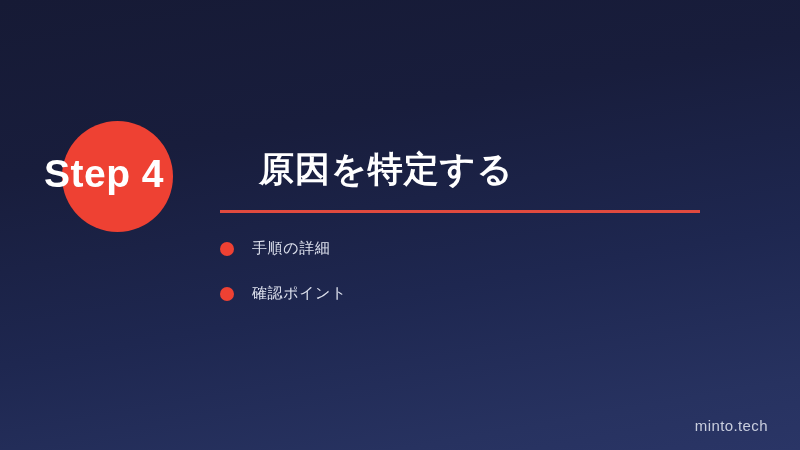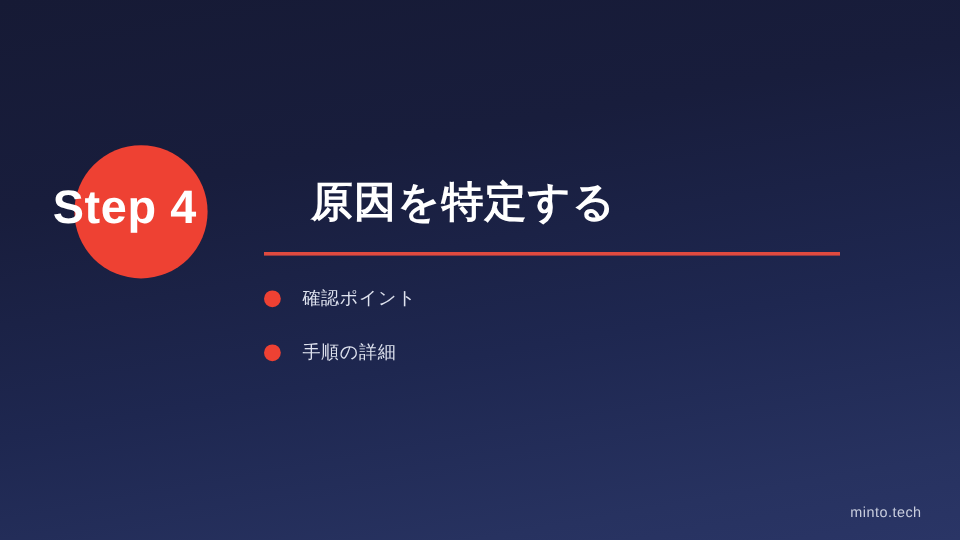--- a/index.html
+++ b/index.html
@@ -99,43 +99,43 @@
     color: #dfe3ef;
     letter-spacing: 0.6px;
     white-space: nowrap;
   }
 
   
   .footer {
     position: absolute;
     right: 32px;
     bottom: 16px;
-    font-size: 12px;
+    font-size: 15px;
     color: #c9cede;
     letter-spacing: 0.4px;
   }
 </style>
 </head>
 <body>
 
 <div class="slide">
 
   <div class="step-circle"></div>
   <div class="step-label">Step 4</div>
 
   <div class="title">原因を特定する</div>
 
   <div class="divider"></div>
 
   <ul class="bullets">
     <li class="bullet-item">
       <span class="bullet-dot"></span>
-      <span class="bullet-text">確認ポイント</span>
+      <span class="bullet-text">手順の詳細</span>
     </li>
     <li class="bullet-item">
       <span class="bullet-dot"></span>
-      <span class="bullet-text">手順の詳細</span>
+      <span class="bullet-text">確認ポイント</span>
     </li>
   </ul>
 
   <div class="footer">minto.tech</div>
 
 </div>
 
 </body></html>

